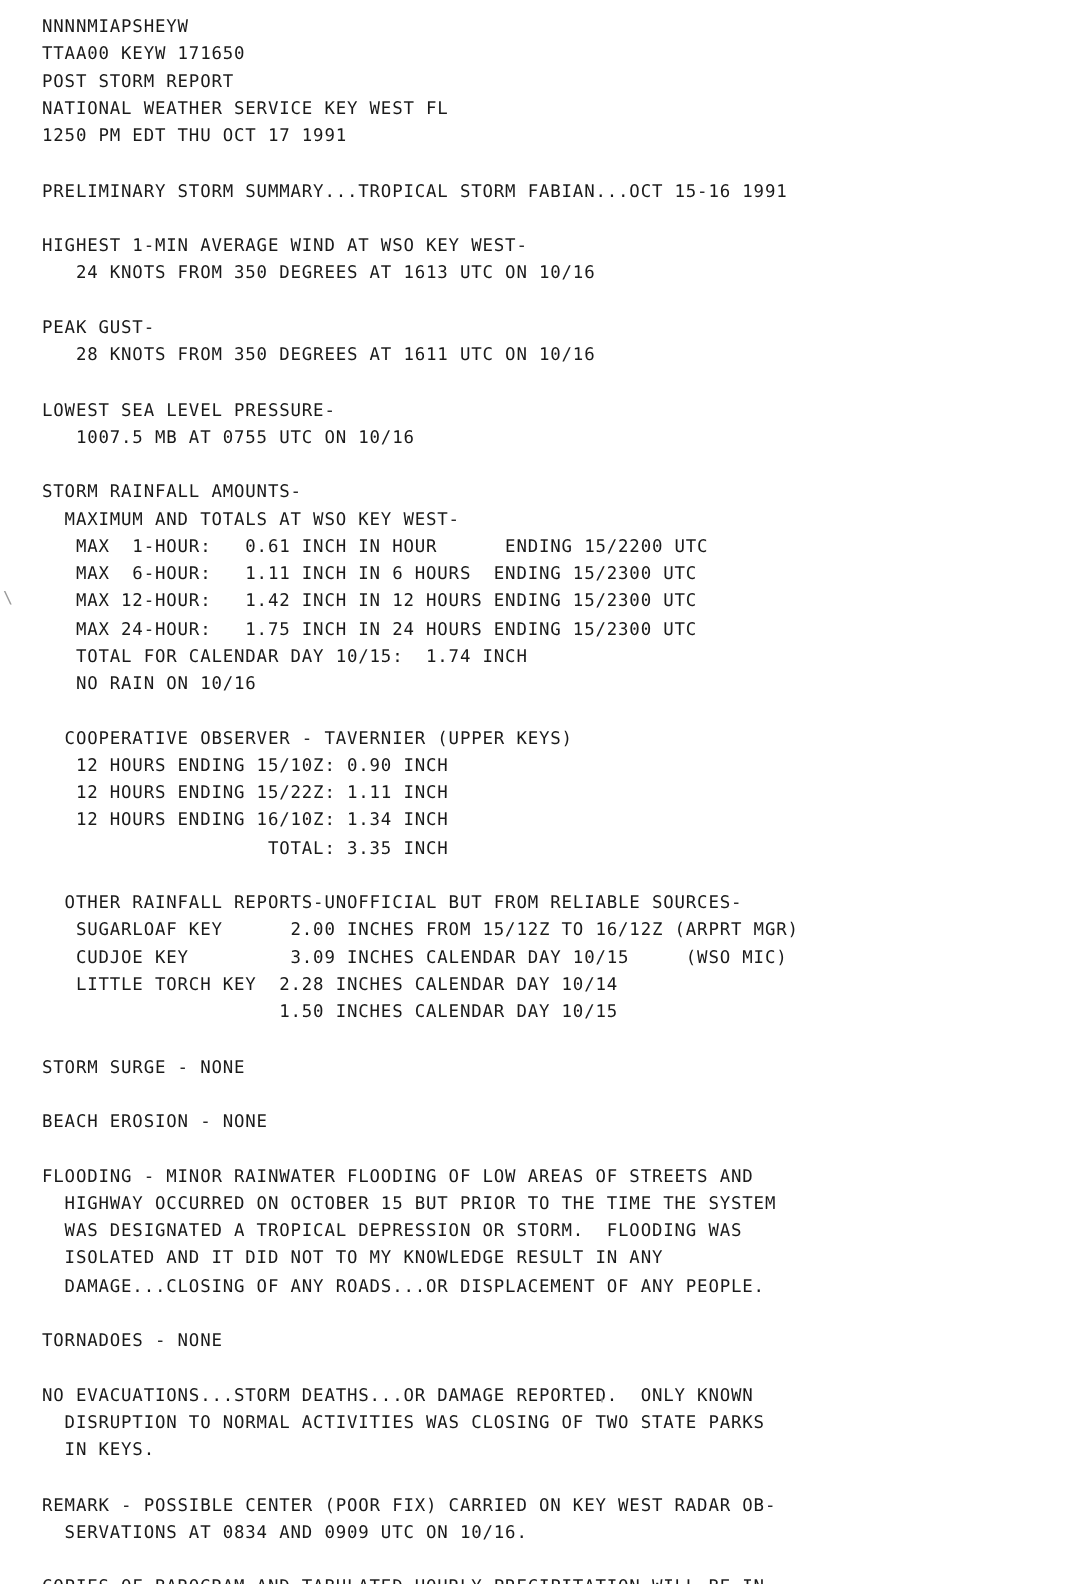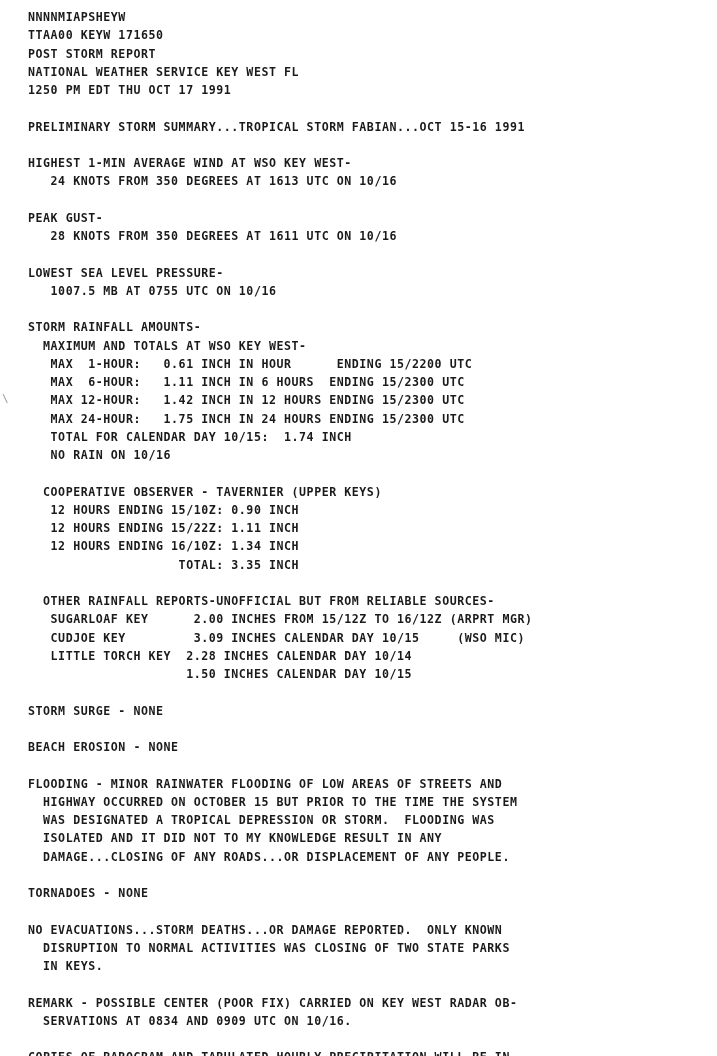--- a/index.html
+++ b/index.html
@@ -22,21 +22,20 @@
     font-size: 11.6px;
     line-height: 18.25px;
     letter-spacing: 0.55px;
     color: #1a1a1a;
     white-space: pre;
     font-stretch: normal;
   }
   .line {
     white-space: pre;
     min-height: 18.25px;
-    font-weight: bold;
   }
   .blank {
     min-height: 18.25px;
   }
   
   .artifact {
     position: absolute;
     color: #9a9a9a;
     font-family: "DejaVu Sans Mono", monospace;
     font-size: 11px;

